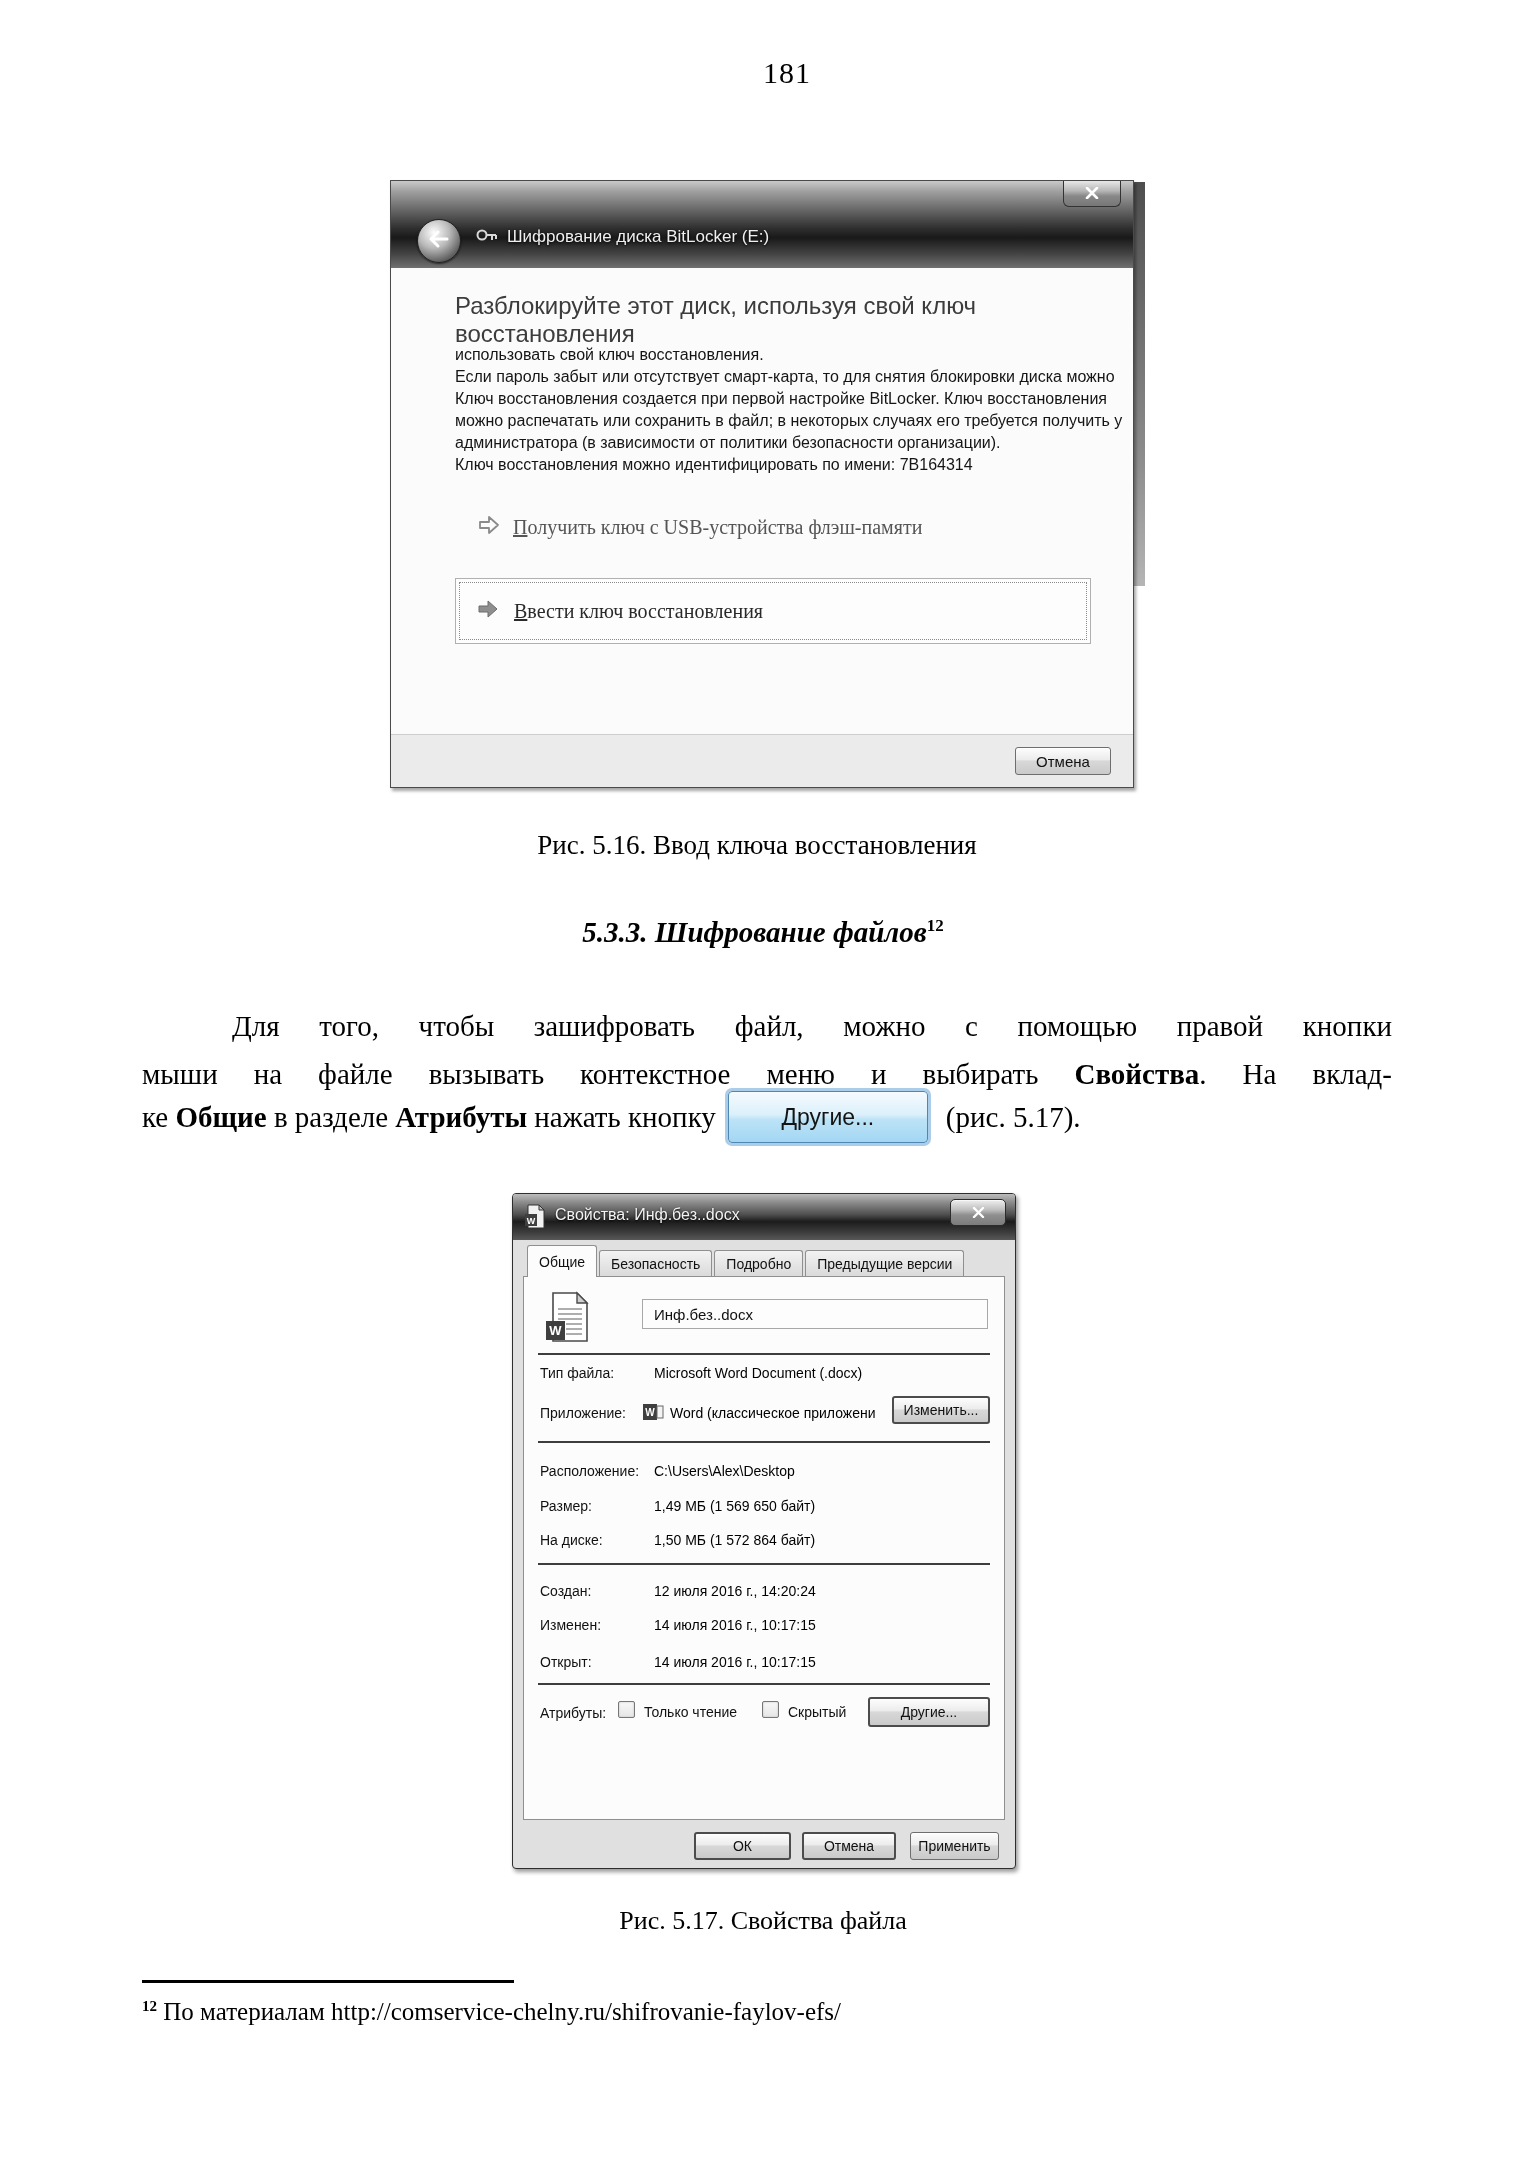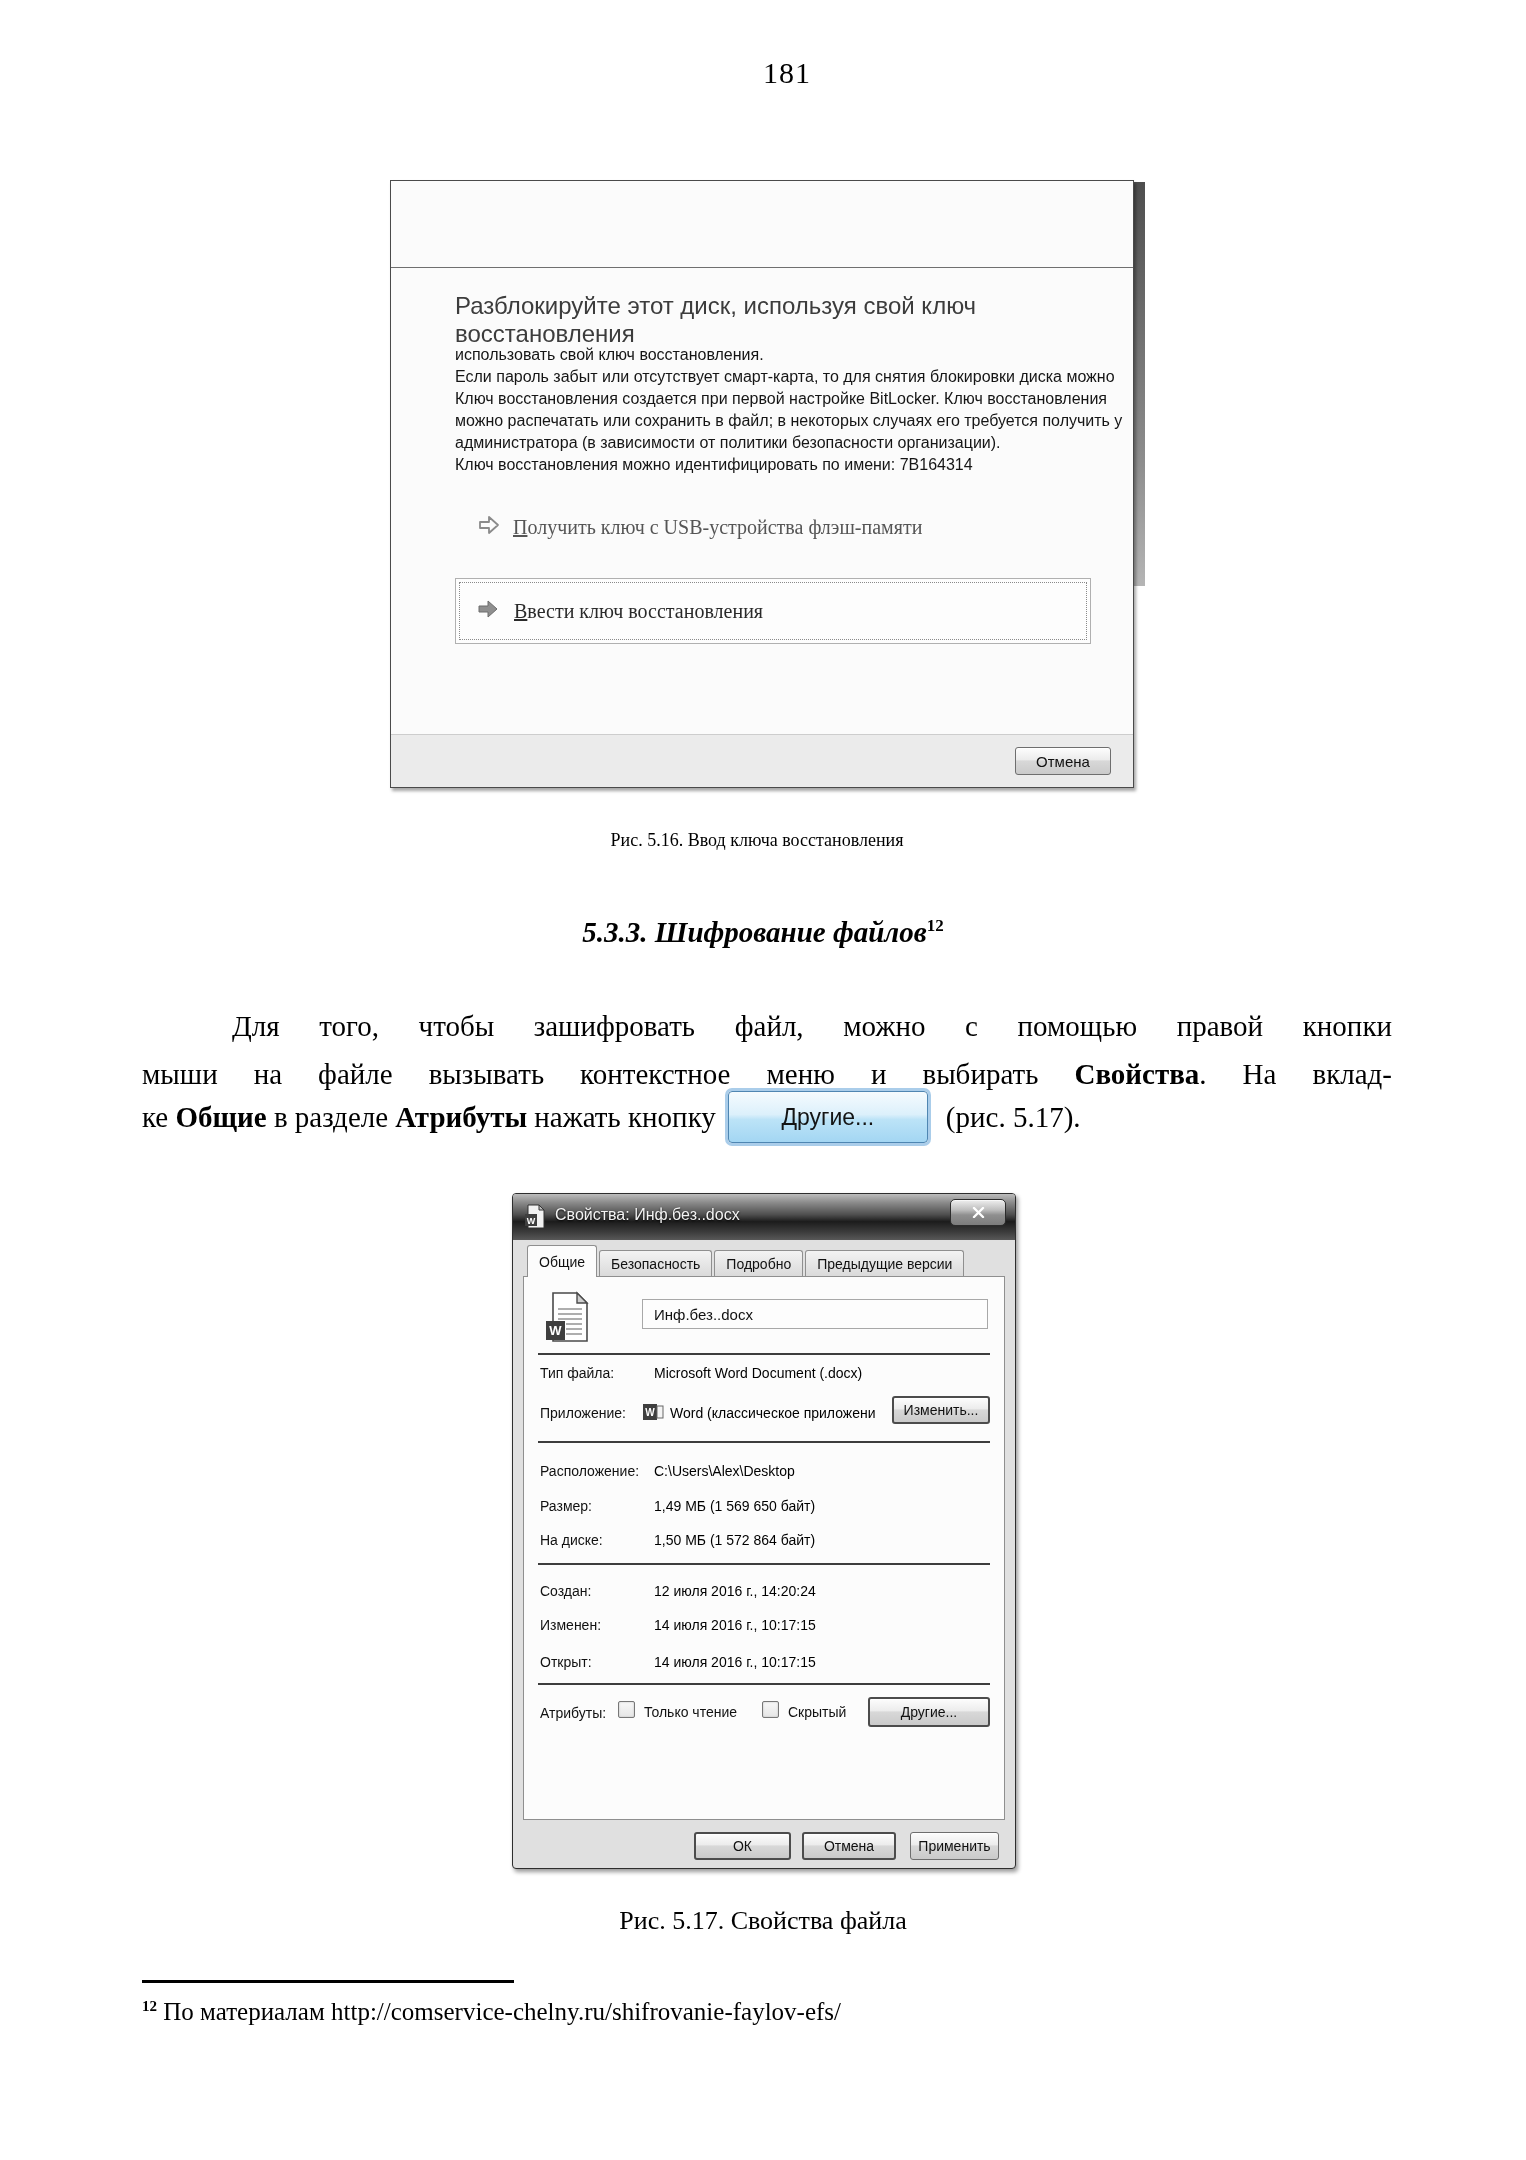--- a/index.html
+++ b/index.html
@@ -42,21 +42,21 @@
   .bl-footer{left:0;right:0;bottom:0;height:52px;background:#ebebeb;border-top:1px solid #cdcdcd;}
   .bl-cancel{right:22px;top:12px;width:96px;height:28px;}
 
   .w7btn{border:1px solid #6e6e6e;border-radius:3px;font-family:"Liberation Sans",sans-serif;
       font-size:15px;color:#111;display:flex;align-items:center;justify-content:center;
       background:linear-gradient(180deg,#fdfdfd,#ececec 45%,#d8d8d8 50%,#cacaca);
       box-shadow:inset 0 1px 0 rgba(255,255,255,.9);box-sizing:border-box;cursor:default;}
   .w7btn.dark{border:2px solid #4c4c4c;}
 
   
-  #cap16{top:830px;left:0;right:12px;text-align:center;font-size:18px;}
+  #cap16{top:830px;left:0;right:12px;text-align:center;font-size:27px;}
   #sec-heading{top:916px;left:0;right:0;text-align:center;font-size:29px;font-weight:bold;font-style:italic;}
   .pline{left:142px;width:1250px;font-size:29px;}
   #pl1{top:1010px;text-align:justify;text-align-last:justify;padding-left:90px;box-sizing:border-box;}
   #pl2{top:1058px;text-align:justify;text-align-last:justify;}
   #pl3{top:1088px;height:58px;display:flex;align-items:center;}
   .bold{font-weight:bold;}
   #inline-other{width:198px;height:50px;margin:0 18px 0 12px;border:1px solid #4f86b2;border-radius:4px;
       box-shadow:0 0 0 3px #aacdea;display:flex;align-items:center;justify-content:center;
       background:linear-gradient(180deg,#f5fbfe 0%,#dcf0fb 45%,#bce3f7 55%,#a3d6f3 100%);
       font-family:"Liberation Sans",sans-serif;font-size:23px;color:#141414;cursor:default;}
@@ -105,20 +105,43 @@
   #footnote{left:142px;top:1998px;font-size:25px;}
   #footnote sup.ref{font-size:15px;}
 </style>
 </head>
 <body>
 
 <div id="page-number" class="abs">181</div>
 
 <div id="bl-artifact" class="abs"></div>
 <div id="bl" class="abs">
+  <div class="bl-titlebar abs">
+    <div class="bl-close abs">
+      <span>
+        <svg width="14" height="12" viewBox="0 0 14 12">
+            <path d="M2 1 L12 11 M12 1 L2 11" stroke="#ffffff" stroke-width="2.6" stroke-linecap="round"></path>
+          </svg>
+      </span>
+    </div>
+    <div class="bl-back abs">
+      <span>
+        <svg width="22" height="20" viewBox="0 0 22 20">
+            <path d="M10 3 L3 10 L10 17 M3 10 H19" stroke="#ffffff" stroke-width="3" fill="none" stroke-linecap="round" stroke-linejoin="round"></path>
+          </svg>
+      </span>
+    </div>
+    <span class="bl-keyicon abs">
+      <svg width="24" height="20" viewBox="0 0 24 20">
+        <circle cx="7" cy="8" r="4.5" fill="none" stroke="#d8d8d8" stroke-width="2"></circle>
+        <path d="M11 8 H21 M17 8 V13 M21 8 V12" stroke="#d8d8d8" stroke-width="2" fill="none"></path>
+      </svg>
+    </span>
+    <span class="bl-title abs sans">Шифрование диска BitLocker (E:)</span>
+  </div>
 
   <div class="bl-content abs">
     <div class="bl-heading abs sans">Разблокируйте этот диск, используя свой ключ восстановления</div>
     <div class="bl-body abs sans">
       <div>использовать свой ключ восстановления.</div>
       <div>Если пароль забыт или отсутствует смарт-карта, то для снятия блокировки диска можно</div>
       <div>Ключ восстановления создается при первой настройке BitLocker. Ключ восстановления</div>
       <div>можно распечатать или сохранить в файл; в некоторых случаях его требуется получить у</div>
       <div>администратора (в зависимости от политики безопасности организации).</div>
       <div>Ключ восстановления можно идентифицировать по имени: 7B164314</div>

